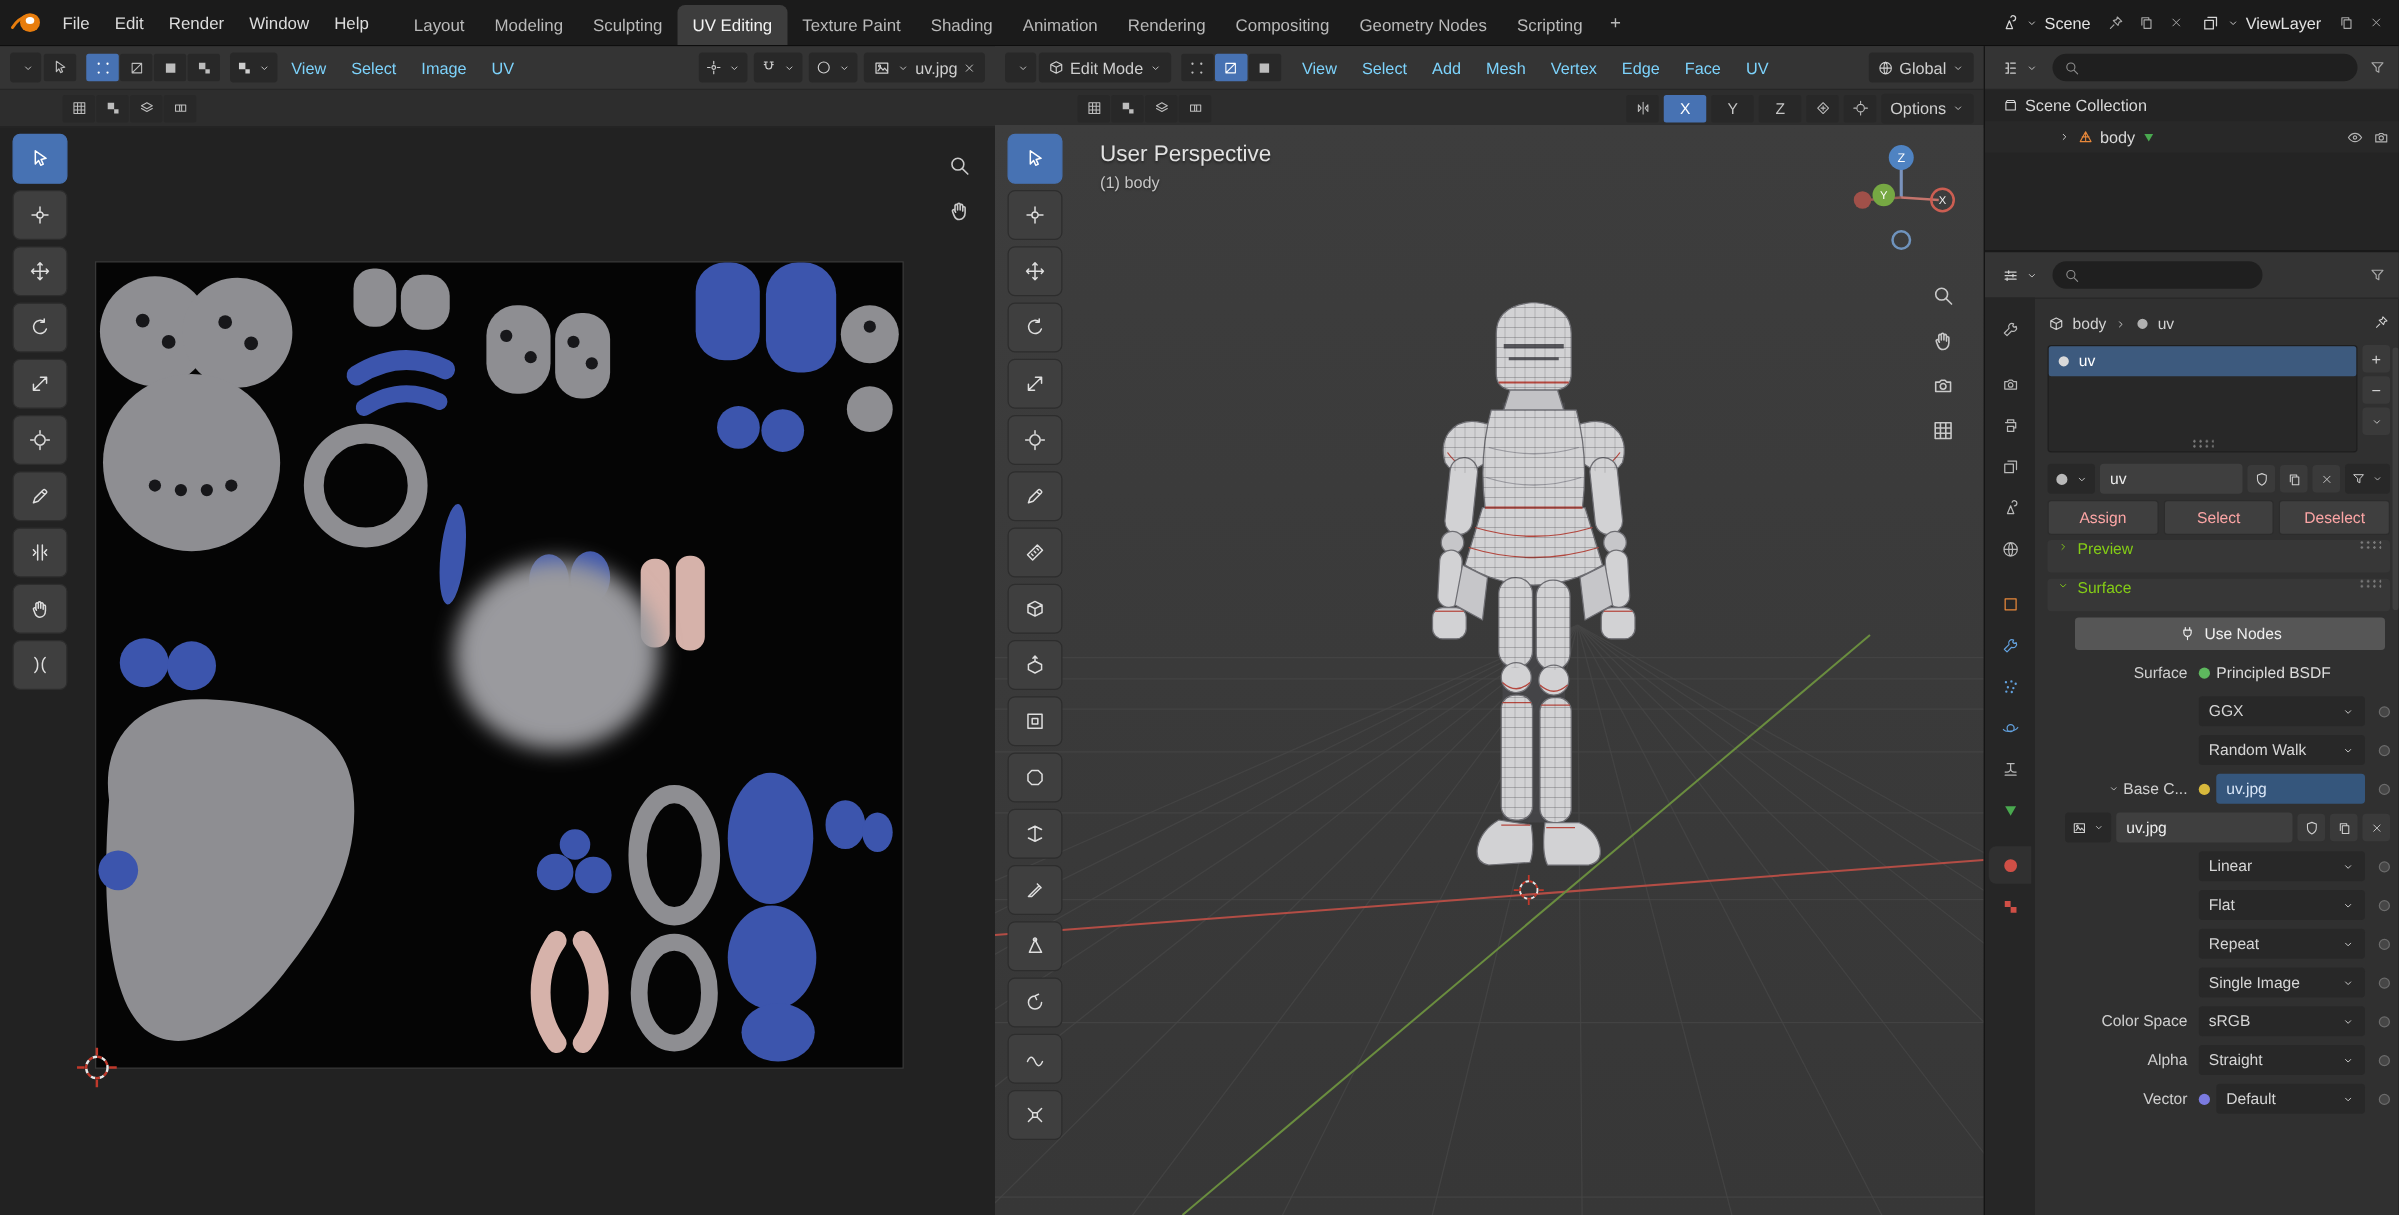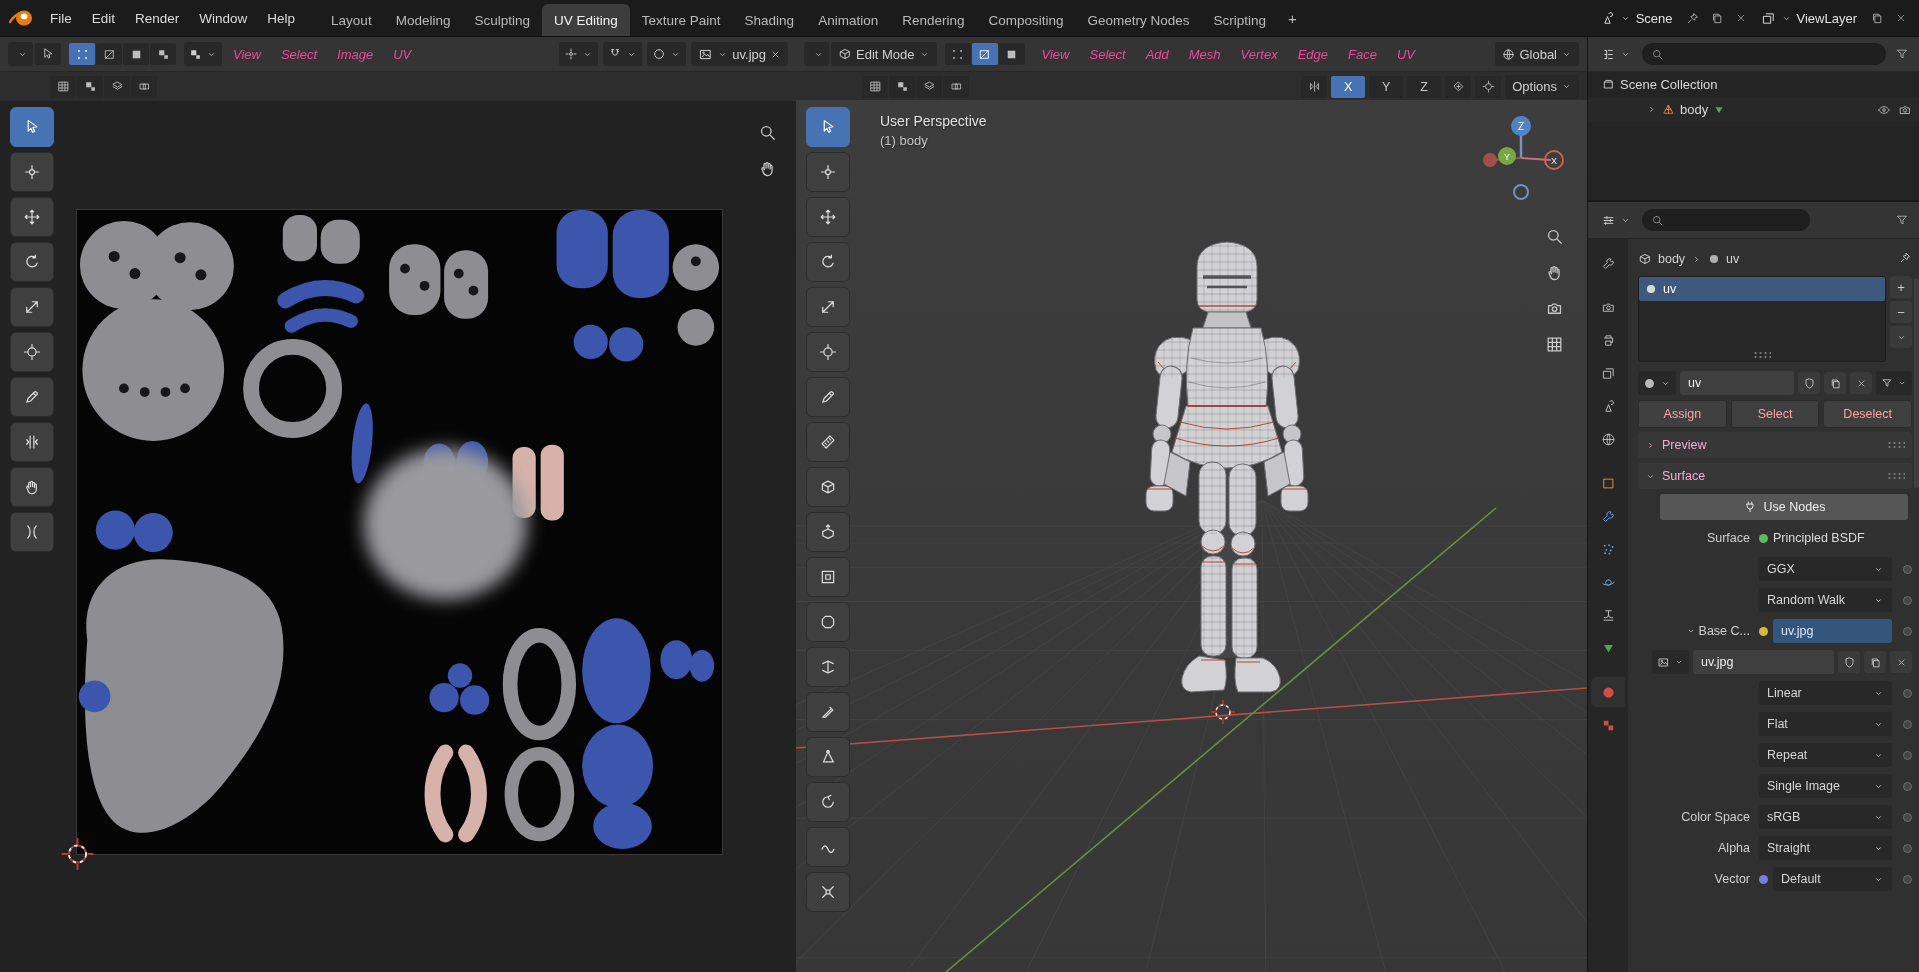--- a/index.html
+++ b/index.html
@@ -14,38 +14,38 @@
   .ws-tab.active{background:#3d3d3d;color:#f2f2f2;}
   .ws-plus{padding:9px 10px;color:#b9b9b9;font-size:15px;}
   .tb-right{margin-left:auto;display:flex;align-items:center;gap:4px;}
   .sel-block{display:flex;align-items:center;gap:5px;padding:3px 6px;border-radius:4px;}
   .sel-block .nm{font-size:13px;color:#e2e2e2;}
   .mini-ic{width:20px;height:20px;display:flex;align-items:center;justify-content:center;color:#a8a8a8;}
   
   .region{position:absolute;top:37px;height:935px;box-sizing:border-box;}
   .ed-hdr{height:34px;background:#343434;border-bottom:1px solid #262626;display:flex;align-items:center;padding:0 8px;gap:2px;}
   .ed-sub{height:29px;background:#2d2d2d;border-bottom:1px solid #222;display:flex;align-items:center;padding:0 8px;}
-  .hmenu{padding:0 9px;font-size:13px;color:#ec4899;font-style:italic;}
+  .hmenu{padding:0 9px;font-size:13px;color:#7dd3fc;}
   .combo{display:flex;align-items:center;gap:4px;background:#282828;border-radius:3px;height:24px;padding:0 7px;color:#cfcfcf;}
   .tgl-group{display:flex;gap:1px;margin:0 6px;}
   .tgl{width:26px;height:22px;background:#282828;display:flex;align-items:center;justify-content:center;color:#bdbdbd;border-radius:2px;}
   .tgl.active{background:#4772b3;color:#fff;}
   .tool-col{position:absolute;left:10px;top:70px;width:46px;display:flex;flex-direction:column;gap:5px;z-index:5;}
   .tool-btn{width:44px;height:40px;background:#3f3f3f;border:1px solid #2d2d2d;border-radius:6px;display:flex;align-items:center;justify-content:center;color:#dedede;box-sizing:border-box;}
   .tool-btn.active{background:#4772b3;border-color:#4772b3;color:#fff;}
   
   #uv-region{left:0;width:796px;background:#222;}
   #uv-canvas{position:absolute;left:77px;top:173px;width:645px;height:644px;background:#050505;box-shadow:0 0 0 1px #383838;}
   #uv-canvas svg{overflow:visible;}
   .ov-icons{position:absolute;display:flex;flex-direction:column;gap:14px;color:#c9c9c9;z-index:6;}
   
   #vp-region{left:796px;width:791px;background:#3b3b3b;}
   #vp-svg{position:absolute;left:0;top:63px;width:791px;height:872px;display:block;}
   .vp-text{position:absolute;left:84px;top:76px;z-index:6;text-shadow:0 1px 2px rgba(0,0,0,.4);}
-  .vp-text .l1{font-size:14px;color:#e2e2e2;}
+  .vp-text .l1{font-size:18px;color:#e2e2e2;}
   .vp-text .l2{font-size:13px;color:#c6c6c6;margin-top:4px;}
   #gizmo{position:absolute;left:677px;top:73px;width:96px;height:96px;z-index:6;}
   .vp-side{left:749px;top:190px;}
   .axis-tgl{min-width:24px;height:22px;padding:0 5px;background:#282828;border-radius:2px;display:flex;align-items:center;justify-content:center;color:#c6c6c6;font-size:12.5px;}
   .axis-tgl.active{background:#4772b3;color:#fff;}
   
   #right-region{left:1587px;width:332px;background:#2a2a2a;border-left:1px solid #151515;}
   #outliner{position:absolute;left:0;top:0;width:332px;height:165px;background:#242424;border-bottom:2px solid #191919;box-sizing:border-box;}
   .o-hdr{height:34px;background:#343434;border-bottom:1px solid #262626;display:flex;align-items:center;gap:6px;padding:0 8px;}
   .searchbox{flex:1;display:flex;align-items:center;gap:6px;background:#1f1f1f;border-radius:12px;height:22px;padding:0 9px;color:#8f8f8f;}
@@ -69,21 +69,21 @@
   .mini-col{width:22px;display:flex;flex-direction:column;gap:3px;}
   .sq-btn{width:22px;height:22px;background:#3a3a3a;border-radius:3px;display:flex;align-items:center;justify-content:center;color:#cfcfcf;font-size:13px;}
   .row{display:flex;align-items:center;height:26px;margin-bottom:5px;}
   .lab{width:112px;text-align:right;padding-right:9px;color:#cfcfcf;font-size:12.5px;flex:0 0 auto;display:flex;justify-content:flex-end;align-items:center;gap:3px;}
   .wid{flex:1;display:flex;align-items:center;gap:5px;}
   .drop{flex:1;height:24px;background:#282828;border-radius:3px;display:flex;align-items:center;justify-content:space-between;padding:0 8px;color:#d6d6d6;font-size:12.5px;}
   .drop.hl{background:#35567c;color:#d9e6f7;}
   .kdot{width:7px;height:7px;border-radius:50%;background:#464646;border:1px solid #6b6b6b;margin-left:6px;flex:0 0 auto;}
   .socket{width:9px;height:9px;border-radius:50%;flex:0 0 auto;}
   .btn3{flex:1;height:26px;background:#3f3f3f;border:1px solid #2c2c2c;border-radius:3px;display:flex;align-items:center;justify-content:center;color:#fca5a5;font-size:12.5px;}
-  .sect{height:26px;background:#373737;border-radius:3px;display:flex;align-items:center;gap:6px;padding:0 7px;color:#f9a8d4;font-size:12.5px;margin-bottom:5px;}
+  .sect{height:26px;background:#373737;border-radius:3px;display:flex;align-items:flex-start;gap:6px;padding:0 7px;color:#84cc16;font-size:12.5px;margin-bottom:5px;}
   .grip{width:18px;height:8px;background-image:radial-gradient(#7a7a7a 1px,transparent 1.3px);background-size:5px 4px;margin-left:auto;}
   .namefield{flex:1;height:24px;background:#3f3f3f;border-radius:3px;display:flex;align-items:center;padding:0 8px;color:#eee;font-size:12.5px;}
   .usenodes{flex:1;height:26px;background:#565656;border-radius:3px;display:flex;align-items:center;justify-content:center;gap:7px;color:#efefef;font-size:12.5px;}
   .pscroll{position:absolute;right:1px;top:40px;width:5px;height:210px;background:#4a4a4a;border-radius:3px;opacity:.6;}
 </style>
 </head>
 <body>
 
 <div id="root">
 

